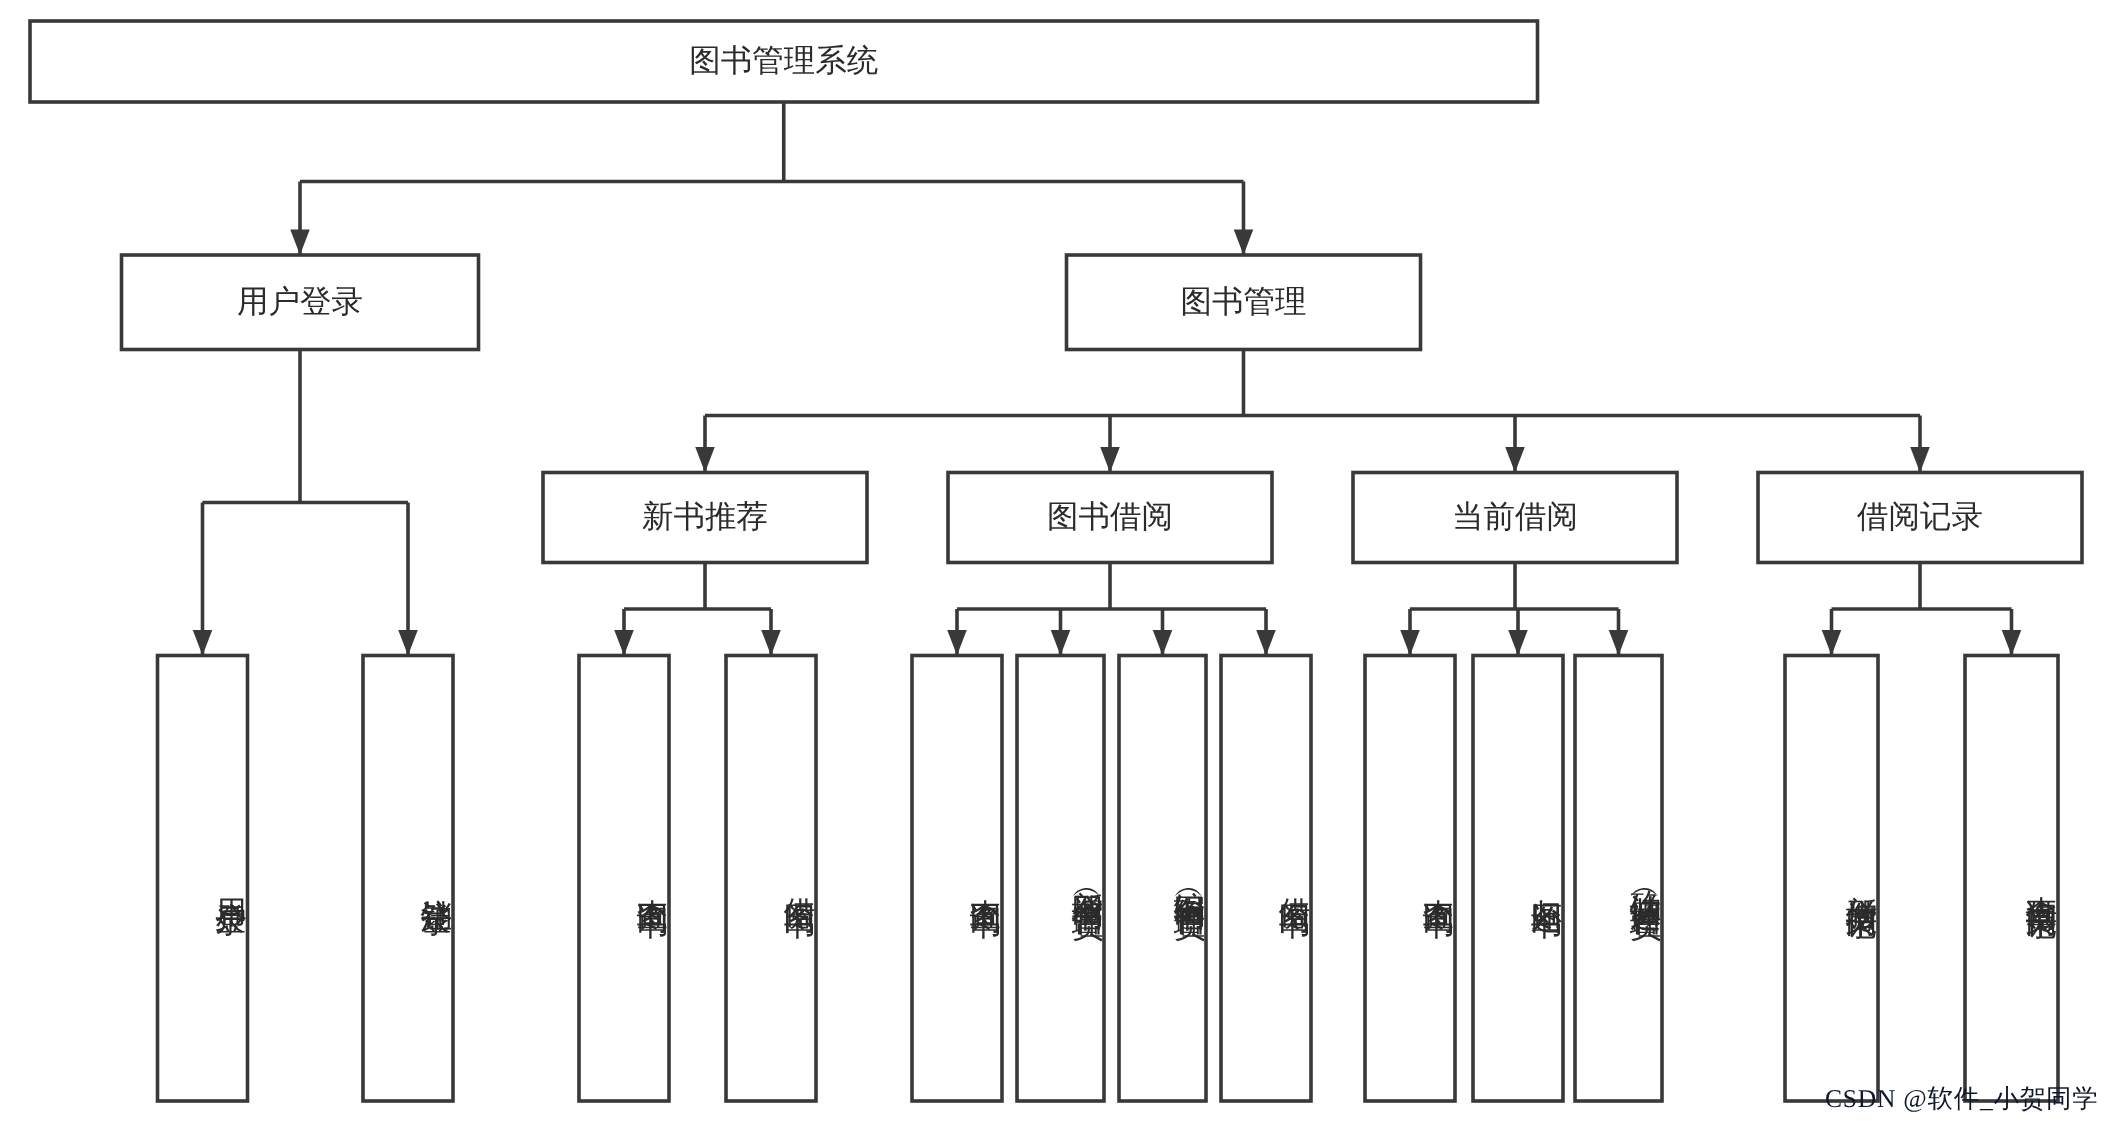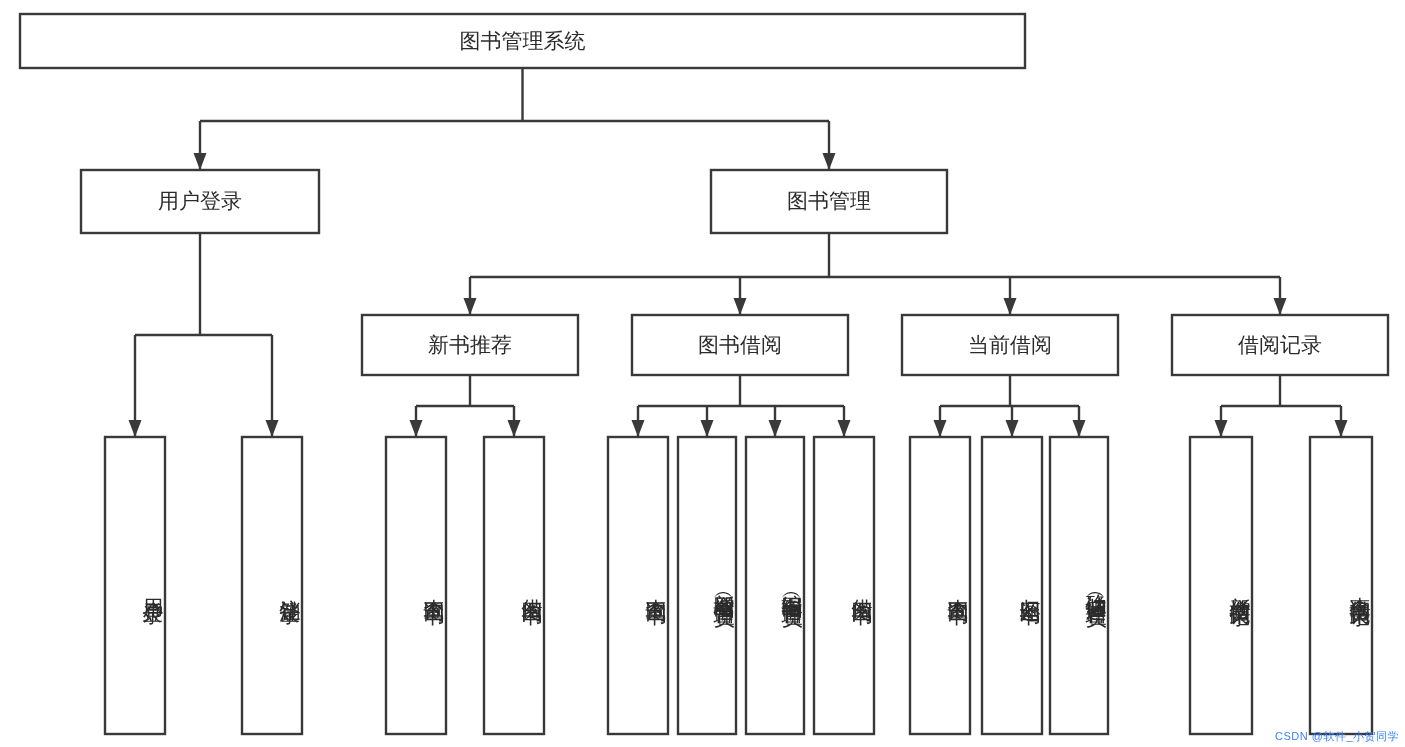--- a/index.html
+++ b/index.html
@@ -60,23 +60,23 @@
     line-height: 1.12;
     color: #2b2b2b;
     letter-spacing: 2px;
     white-space: nowrap;
     pointer-events: none;
   }
   .watermark {
     position: absolute;
     right: 6px;
     bottom: 3px;
-    font-family: Liberation Sans, sans-serif;
-    font-size: 11px;
-    color: #3b82f6;
+    font-family: Liberation Serif, serif;
+    font-size: 17px;
+    color: #0f172a;
     letter-spacing: 0.5px;
     white-space: nowrap;
   }
 </style>
 </head>
 <body>
 
 <div id="diagram-root">
 
   <svg id="flow" viewBox="0 0 1405 747">

